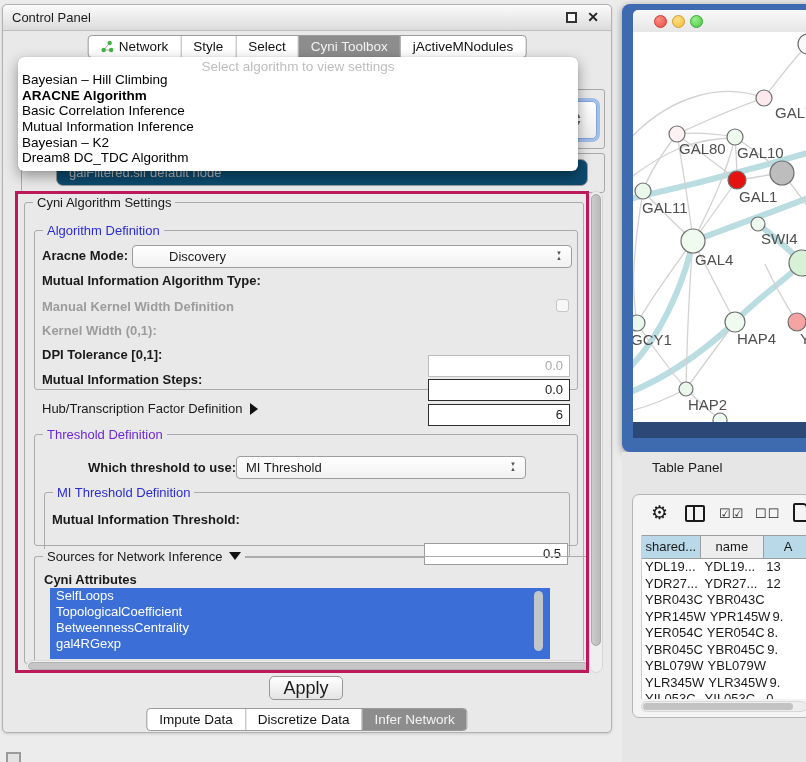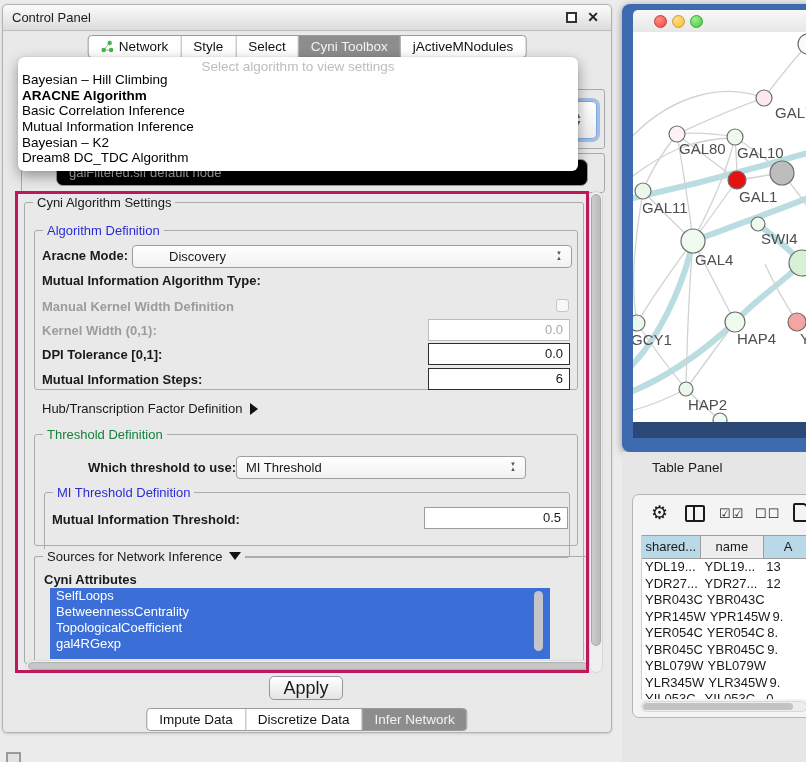--- a/index.html
+++ b/index.html
@@ -25,53 +25,53 @@
   #top-tabbar { top:30px; }
   #bottom-tabbar { top:703px; }
   .net-ico { width:13px; height:13px; display:inline-block; margin-top:1px; }
 
   
   .bg-group { position:absolute; border:1px solid #a9a9a9; border-radius:3px; }
   #bg-group1 { left:18px; top:84px; width:584px; height:60px; }
   #bg-group2 { left:18px; top:148px; width:584px; height:40px; }
   #focused-combo { position:absolute; left:546px; top:96px; width:48px; height:38px; background:linear-gradient(#fff,#ececec);
     border:1px solid #7da7dd; border-radius:5px; box-shadow:0 0 0 3px rgba(100,155,227,.55); z-index:2; }
-  #gal-combo { position:absolute; left:53px; top:154px; width:532px; height:27px; background:#000000; border:1px solid #9c9c9c;
+  #gal-combo { position:absolute; left:53px; top:154px; width:532px; height:27px; background:#0c4a6e; border:1px solid #9c9c9c;
     border-radius:7px; color:#b4b4b4; line-height:25px; padding-left:12px; z-index:1; }
 
   
   #algo-popup { position:absolute; left:18px; top:57px; width:560px; height:114px; background:#fff;
     border-radius:6px; box-shadow:0 5px 14px rgba(0,0,0,.38), 0 0 1px rgba(0,0,0,.3); z-index:50; }
   #algo-popup .ph { text-align:center; color:#bdbdbd; font-size:13.5px; padding-top:2px; height:15px; }
   .dd-item { height:15.7px; line-height:15.7px; padding-left:4px; font-size:13.5px; color:#000; white-space:nowrap; }
   .dd-item.bold { font-weight:bold; }
 
   
   #settings { position:absolute; left:12px; top:186px; width:574px; height:482px; background:#e9e9e9;
     border:3px solid #be185d; overflow:hidden; }
   #settings-vscroll { position:absolute; left:586px; top:186px; width:14px; height:482px; background:#efefef; border:1px solid #d6d6d6; border-radius:7px; }
   #settings-vscroll .thumb { position:absolute; left:1px; top:2px; width:10px; height:452px; background:linear-gradient(90deg,#cdcdcd,#b9b9b9); border:1px solid #a9a9a9; border-radius:6px; }
 
   .group { position:absolute; border:1px solid #ababab; border-radius:3px; }
   .legend { position:absolute; top:-8px; left:8px; background:#e9e9e9; padding:0 4px; font-size:13px; white-space:nowrap; }
   .legend.blue { color:#2b2bd6; }
-  .legend.green { color:#15803d; }
+  .legend.green { color:#6d28d9; }
 
   .flabel { position:absolute; font-size:13px; font-weight:bold; white-space:nowrap; }
   .flabel.dis { color:#9c9c9c; }
   .plain { font-weight:normal; }
 
   .combo { position:absolute; height:23px; background:linear-gradient(#ffffff,#f1f1f1); border:1px solid #9d9d9d;
     border-radius:4px; line-height:21px; padding-left:9px; font-size:13px; }
   .combo .arrows { position:absolute; right:3px; top:2px; width:14px; height:17px; color:#555; }
   .combo .arrows:before { content:"▲"; position:absolute; top:0px; left:2px; font-size:6px; }
   .combo .arrows:after  { content:"▼"; position:absolute; bottom:1px; left:2px; font-size:6px; }
 
   .tfield { position:absolute; height:22px; background:#fff; border:1.5px solid #2e2e2e; text-align:right;
-    padding:2px 6px 0 0; font-size:13px; }
+    padding:2px 6px 0 0; font-size:13px;margin-top:36px; }
   .tfield.dis { border:1px solid #bdbdbd; color:#a9a9a9; }
   .checkbox { position:absolute; width:13px; height:13px; border:1px solid #c6c6c6; border-radius:3px; background:#f7f7f7; }
 
   .arrow-right { display:inline-block; width:0; height:0; border-left:8px solid #111; border-top:6px solid transparent; border-bottom:6px solid transparent; margin-left:8px; vertical-align:-2px; }
   .arrow-down { display:inline-block; width:0; height:0; border-top:8px solid #111; border-left:6px solid transparent; border-right:6px solid transparent; margin-left:6px; vertical-align:1px; }
 
   #attr-list { position:absolute; left:32px; top:394px; width:500px; height:71px; background:#3b6fd7; overflow:hidden; }
   .attr-item { height:16px; line-height:16px; color:#fff; font-size:13px; padding-left:6px; white-space:nowrap; }
   #attr-vscroll { position:absolute; left:484px; top:3px; width:9px; height:60px; background:#c9c9c9; border-radius:5px; opacity:.95; }
 
@@ -203,22 +203,22 @@
       <div class="flabel" style="left:34px; top:318px;">Mutual Information Threshold:</div>
       <div class="tfield" style="left:406px; top:313px; width:144px; border:1px solid #9d9d9d;">0.5</div>
 
       <div class="group" style="left:16px; top:362px; width:560px; height:108px; border-bottom:none;">
         <span class="legend"><span>Sources for Network Inference</span><span class="arrow-down"></span></span>
       </div>
       <div class="flabel" style="left:26px; top:378px;">Cyni Attributes</div>
       <div id="attr-list">
         <div id="attr-vscroll"></div>
       <div class="attr-item">SelfLoops</div>
+          <div class="attr-item">TopologicalCoefficient</div>
           <div class="attr-item">BetweennessCentrality</div>
-          <div class="attr-item">TopologicalCoefficient</div>
           <div class="attr-item">gal4RGexp</div>
         </div>
 
       <div id="settings-hscroll">
           <div class="thumb"></div>
         </div>
     </div>
     <div id="settings-vscroll">
         <div class="thumb"></div>
       </div>

